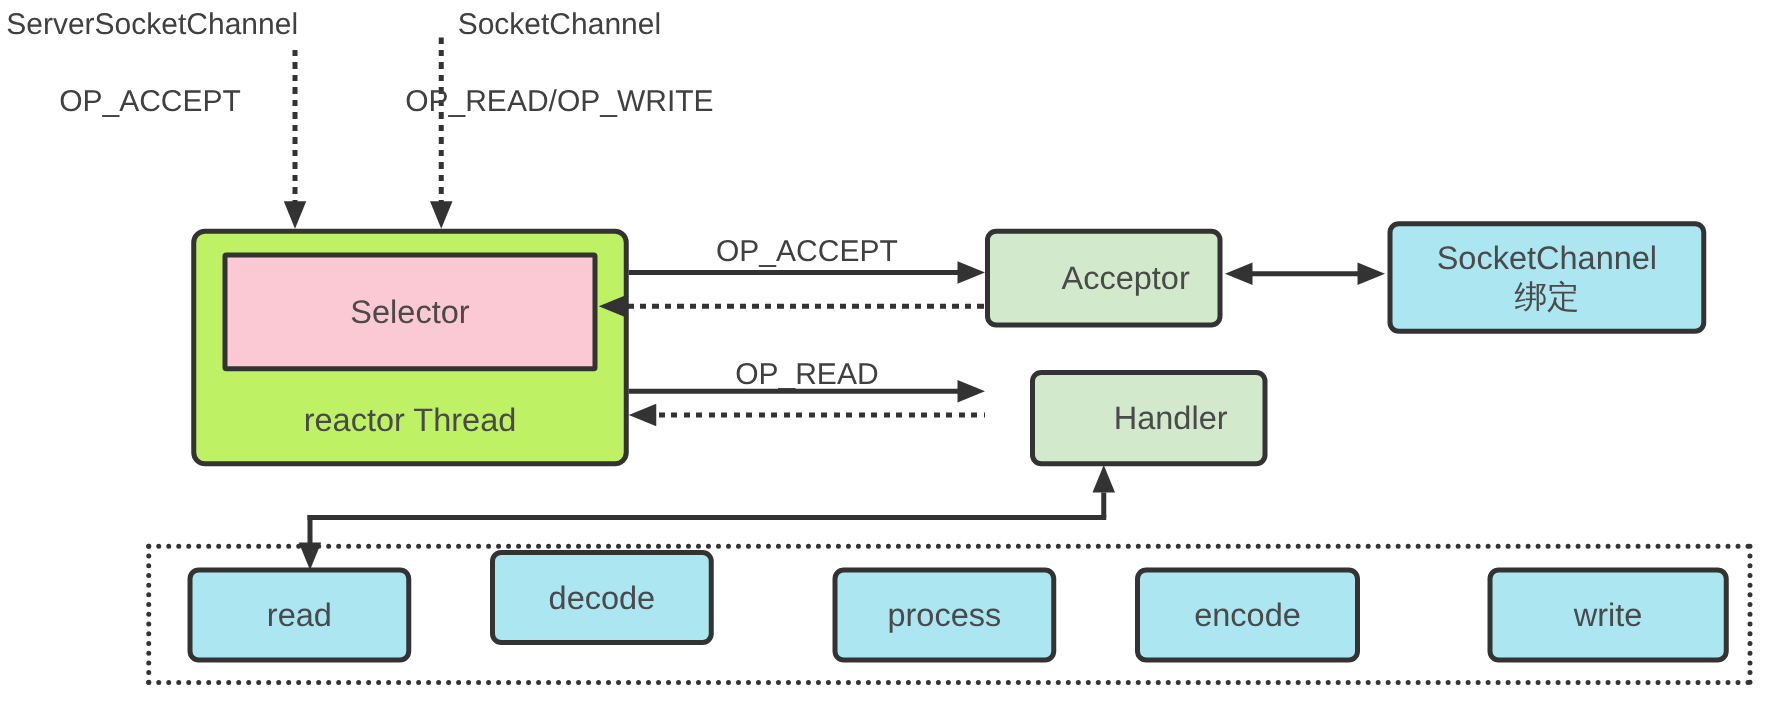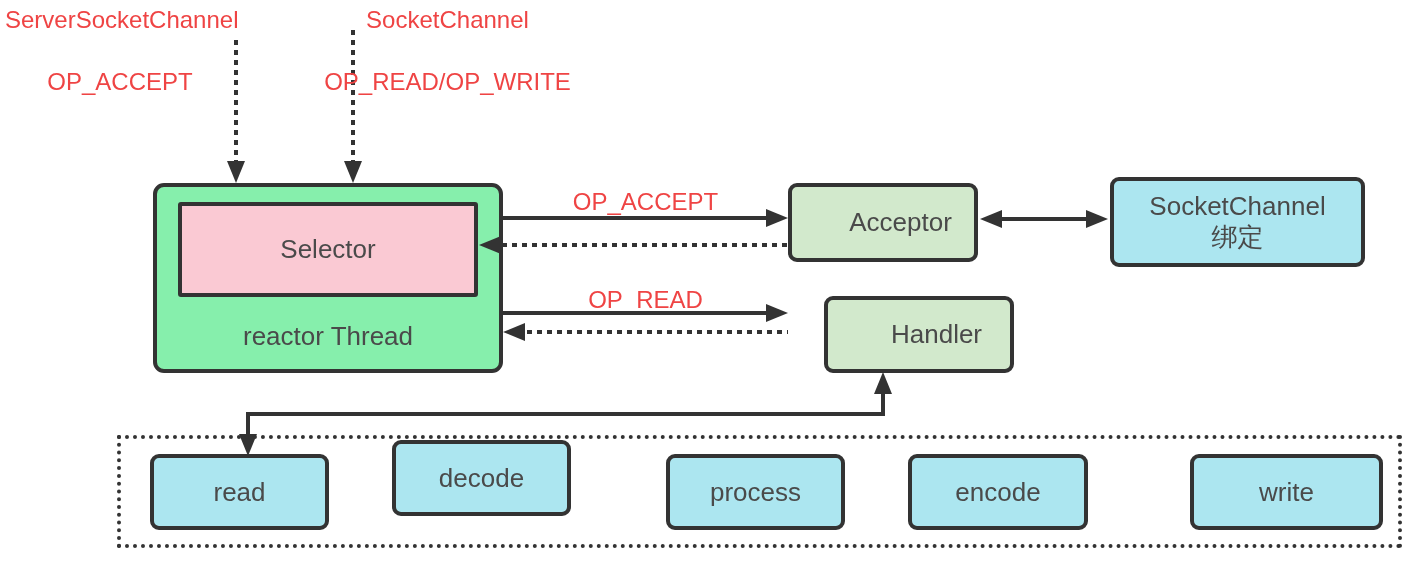--- a/index.html
+++ b/index.html
@@ -1,28 +1,28 @@
 <!DOCTYPE html>
 <html><head>
 <meta charset="utf-8">
 <style>
   html,body{margin:0;padding:0;background:#ffffff;}
   #canvas{
     position:relative;width:1424px;height:574px;background:#ffffff;overflow:hidden;
     font-family:"Liberation Sans", sans-serif;color:#4a4a4a;
   }
-  .txt{position:absolute;text-align:center;color:#ef4444;}
+  .txt{position:absolute;text-align:center;color:#404040;}
   .toplabel{font-size:24px;line-height:31px;white-space:pre-line;}
   .flowlabel{font-size:24px;}
   .box{
     position:absolute;box-sizing:border-box;border:4px solid #333333;border-radius:9px;
     display:flex;align-items:center;justify-content:center;
     font-size:26px;color:#4a4a4a;text-align:center;line-height:31px;
   }
-  .reactor{background:#86efac;}
+  .reactor{background:#bef264;}
   .selector{background:#FAC9D3;border-radius:3px;}
   .green{background:#D2E9CC;padding-left:35px;}
   .cyan{background:#ACE6F0;}
   .hline{position:absolute;height:4px;background:#333333;}
   .vline{position:absolute;width:4px;background:#333333;}
   .hdots{position:absolute;height:4px;
     background:repeating-linear-gradient(to right,#333333 0 5px,transparent 5px 10px);}
   .vdots{position:absolute;width:4px;
     background:repeating-linear-gradient(to bottom,#333333 0 5px,transparent 5px 10px);}
   .arr{position:absolute;width:0;height:0;}

